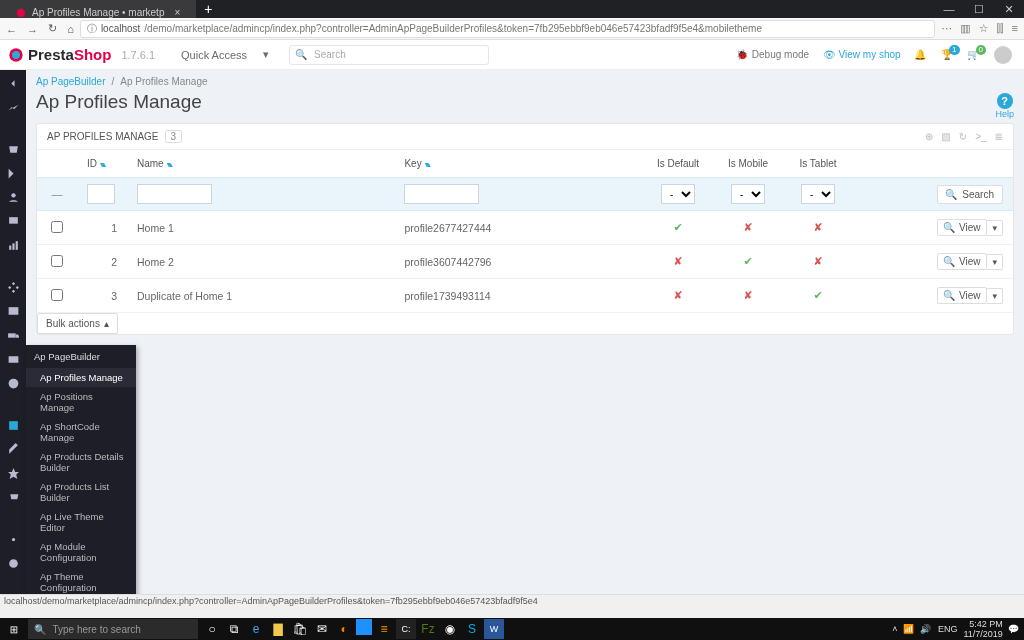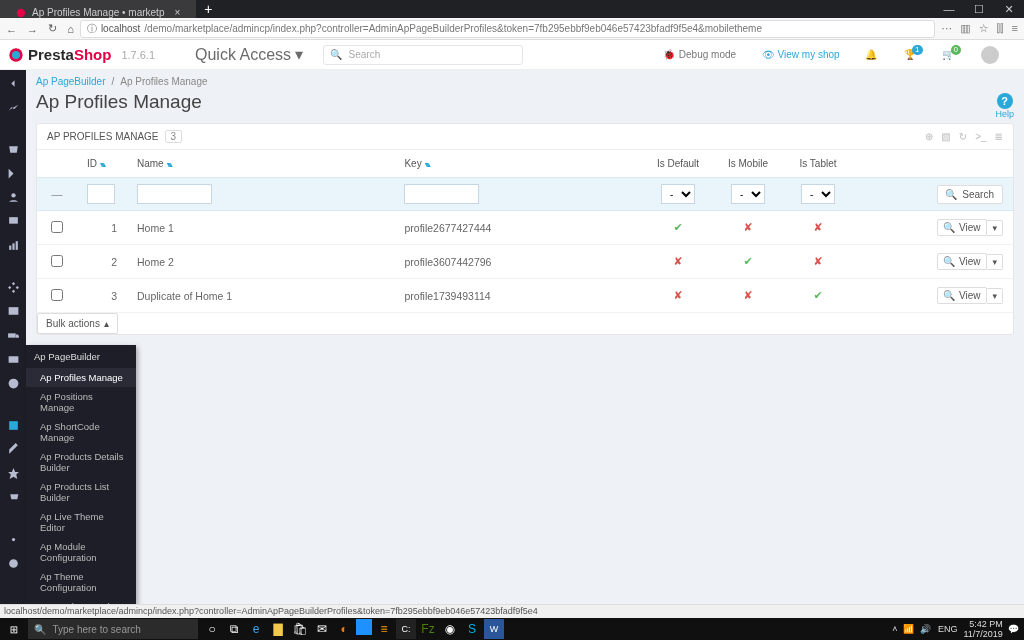--- a/index.html
+++ b/index.html
@@ -9,28 +9,28 @@
 .tab svg{width:10px;height:10px}
 .tab .x{margin-left:4px;cursor:pointer}
 .newtab{color:#fff;margin-left:8px;font-size:14px}
 .wincontrols{margin-left:auto;display:flex}
 .wincontrols div{width:30px;text-align:center;font-size:11px;color:#ccc}
 .addrbar{height:22px;background:#f7f7f7;border-bottom:1px solid #ddd;display:flex;align-items:center;padding:0 6px;gap:6px;font-size:11px;color:#555}
 .addrbar .nav{display:flex;gap:10px;align-items:center}
 .urlbox{flex:1;display:flex;align-items:center;gap:4px;background:#fff;border:1px solid #ddd;border-radius:3px;height:18px;padding:0 6px;font-size:10px;color:#777}
 .urlbox .lh{color:#555}
 .addricons{display:flex;gap:8px;color:#777}
-.header{height:30px;background:#fff;border-bottom:1px solid #eee;display:flex;align-items:center;padding:0 25px 0 8px;gap:10px}
+.header{height:30px;background:#fff;border-bottom:1px solid #eee;display:flex;align-items:center;padding:0 12px 0 8px;gap:10px}
 .logo{display:flex;align-items:center;gap:4px}
 .logo .brand{font-weight:600;font-size:15px;color:#2a2a2a}
 .logo .shop{color:#e30046}
 .ver{font-size:11px;color:#aaa}
-.quick{font-size:16px;color:#6b6b6b;margin-left:30px;display:flex;align-items:center;gap:4px}
+.quick{font-size:11px;color:#6b6b6b;margin-left:16px;display:flex;align-items:center;gap:16px}
 .search{margin-left:10px;border:1px solid #e6e6e6;border-radius:3px;height:20px;width:200px;display:flex;align-items:center;padding:0 6px;color:#aaa;gap:6px;font-size:10px}
-.hright{margin-left:auto;display:flex;align-items:center;gap:26px;font-size:10px;color:#777}
+.hright{margin-left:auto;display:flex;align-items:center;gap:14px;font-size:10px;color:#777}
 .hicon{position:relative}
 .badge{position:absolute;top:-4px;right:-6px;background:#2aa8d8;color:#fff;border-radius:7px;font-size:8px;padding:0 3px;line-height:10px}
 .body{display:flex;height:calc(640px - 18px - 22px - 30px - 14px - 22px)}
 .sidebar{width:26px;background:#1e1e28;display:flex;flex-direction:column;align-items:center;padding-top:6px;gap:10px}
 .sidebar .sic{width:14px;height:14px;display:flex;align-items:center;justify-content:center;color:#9aa}
 .sidebar .sic svg{width:13px;height:13px;fill:#b7bbcf}
 .sidebar .sic.active svg{fill:#2aa8d8}
 .sidebar .gap{height:8px}
 .flyout{position:absolute;left:26px;top:345px;background:#1e1e28;width:110px;color:#bbb;font-size:9.5px;box-shadow:2px 2px 5px rgba(0,0,0,.3)}
 .flyout .fh{padding:6px 8px;color:#ddd}
@@ -54,21 +54,21 @@
 .filterrow input,.filterrow select{border:1px solid #c6d6e3;height:20px;background:#fff;font-size:10px;padding:0 4px}
 .filterrow .srch{background:#fff;border:1px solid #ddd;border-radius:2px;padding:3px 8px;font-size:10px;color:#555;float:right;display:flex;align-items:center;gap:4px}
 tbody tr{border-bottom:1px solid #f1f1f1}
 tbody td{padding:8px 10px;color:#666;font-size:10.5px}
 .chk{width:12px;height:12px}
 .ok{color:#5cb85c;font-size:11px}
 .no{color:#d9534f;font-size:11px}
 .viewbtn{border:1px solid #ddd;border-radius:2px;padding:2px 6px;font-size:10px;color:#555;display:inline-flex;align-items:center;gap:3px}
 .drop{border:1px solid #ddd;border-left:none;border-radius:0 2px 2px 0;padding:2px 5px;font-size:9px;color:#555;display:inline-flex}
 .bulk{border:1px solid #ddd;border-radius:2px;padding:4px 8px;font-size:10px;color:#555;display:inline-flex;align-items:center;gap:4px}
-.status{position:absolute;left:0;bottom:22px;height:14px;background:#f0f0f0;width:100%;font-size:9px;color:#555;padding:1px 4px;border-top:1px solid #ddd}
+.status{position:absolute;left:0;bottom:22px;height:24px;background:#f0f0f0;width:100%;font-size:9px;color:#555;padding:1px 4px;border-top:1px solid #ddd}
 .taskbar{position:absolute;left:0;bottom:0;height:22px;width:100%;background:#101010;display:flex;align-items:center;color:#fff;font-size:10px}
 .taskbar .win{width:28px;text-align:center}
 .taskbar .tsearch{background:#2b2b2b;height:20px;flex:0 0 170px;display:flex;align-items:center;padding:0 6px;gap:6px;color:#999;font-size:10px}
 .taskbar .mid{display:flex;gap:2px;margin-left:4px}
 .taskbar .mid div{width:20px;height:20px;display:flex;align-items:center;justify-content:center;font-size:12px}
 .taskbar .tray{margin-left:auto;display:flex;align-items:center;gap:6px;padding-right:4px;font-size:9px;color:#ddd}
 .taskbar .clock{text-align:right;line-height:10px}
 </style>
 </head>
 <body>

